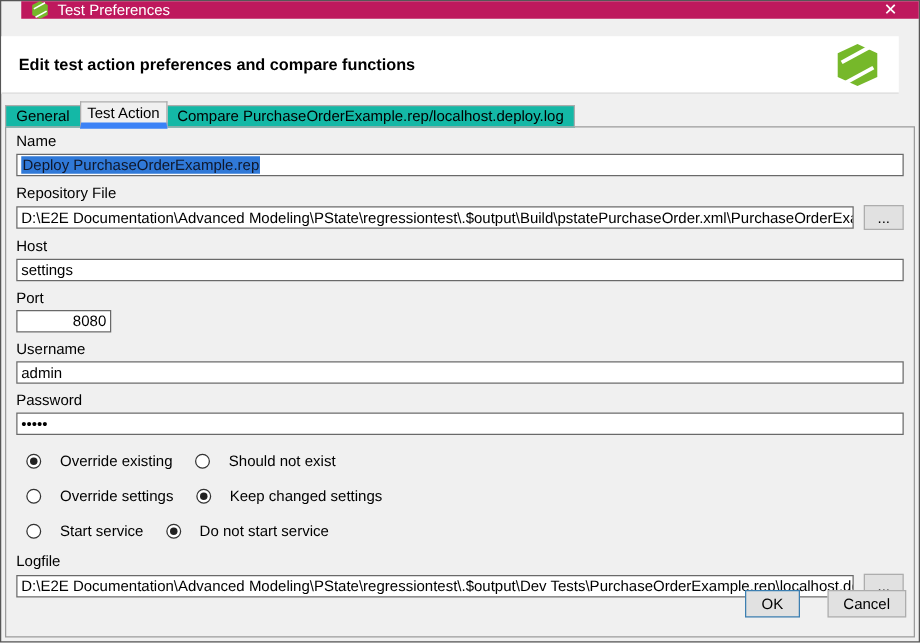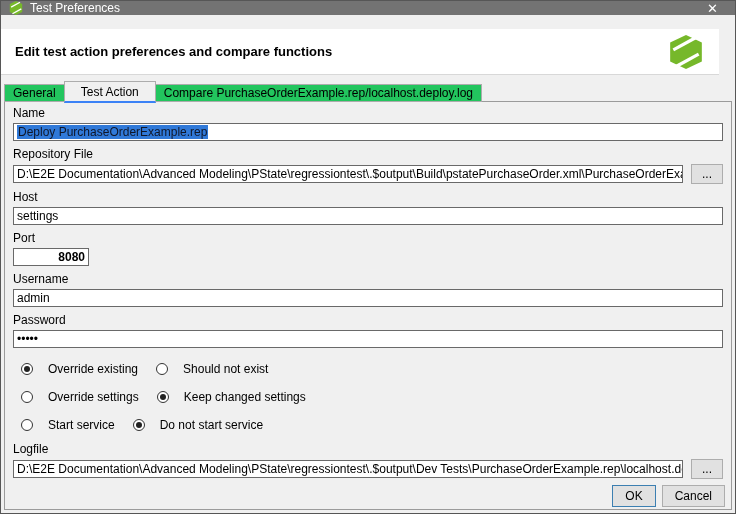--- a/index.html
+++ b/index.html
@@ -9,22 +9,22 @@
     font-size: 12px; color: #000;
     background: #f0f0f0;
   }
   .window {
     position: relative; width: 736px; height: 514px;
     box-sizing: border-box; border: 1px solid #565656;
     background: #f0f0f0;
   }
   
   .titlebar {
-    position: absolute; top: 0; left: 0; right: 0; height: 14px;
-    background: #737373; display: flex; align-items: center;
+    position: absolute; top: 0; left: 16px; right: 0; height: 14px;
+    background: #be185d; display: flex; align-items: center;
   }
   .titlebar .app-icon { width: 16px; height: 16px; margin: 0 6px 0 7px; display: flex; }
   .titlebar .title { color: #ffffff; font-size: 12px; }
   .close-btn {
     margin-left: auto; width: 45px; height: 28px;
     display: flex; align-items: center; justify-content: center;
     color: #ffffff; font-size: 13px; cursor: default;
   }
   
   .header {
@@ -34,28 +34,28 @@
   }
   .header .header-title { font-weight: bold; font-size: 13px; }
   .header .logo { margin-left: auto; width: 38px; height: 38px; display: flex; }
   
   .tabs {
     position: absolute; top: 79px; left: 3px; height: 22px;
     display: flex; align-items: flex-end; z-index: 3;
   }
   .tab {
     height: 18px; box-sizing: border-box; padding: 0 8px;
-    background: #22c55e; border: 1px solid #acacac;
+    background: #14b8a6; border: 1px solid #acacac;
     display: flex; align-items: center; font-size: 12px;
     margin-right: -1px; white-space: nowrap; cursor: default;
   }
   .tab.selected {
     height: 22px; z-index: 4; position: relative;
-    background: #f0f0f0; border-bottom: 2px solid #3b82f6;
-    margin-bottom: -1px; padding: 0 16px;
+    background: #f0f0f0; border-bottom: 5px solid #3b82f6;
+    margin-bottom: -1px; padding: 0 5px;
   }
   
   .panel {
     position: absolute; top: 100px; left: 3px; right: 3px; bottom: 3px;
     border: 1px solid #9b9b9b; background: #f0f0f0;
     box-sizing: border-box; padding: 4px 8px;
   }
   .field-label { font-size: 12px; line-height: 14px; margin: 6px 0 3px 0; }
   .field-label.first { margin-top: 0; }
   .text-input {
@@ -66,42 +66,42 @@
   .text-input.full { width: 100%; }
   .sel-text { background: #3079d8; color: #0f172a; padding: 0 1px; }
   .input-row { display: flex; align-items: center; gap: 8px; }
   .input-row .text-input { flex: 1; }
   .browse-btn {
     width: 32px; height: 20px; box-sizing: border-box;
     background: #e1e1e1; border: 1px solid #adadad;
     display: flex; align-items: center; justify-content: center;
     font-size: 12px; cursor: default;
   }
-  .port-input { width: 76px; text-align: right; font-weight: bold; }
+  .port-input { width: 76px; text-align: right; }
   
   .radio-row { display: flex; align-items: center; gap: 18px; margin-left: 8px; }
   .radio-row.r1 { margin-top: 14px; }
   .radio-row.r2 { margin-top: 14px; }
   .radio-row.r3 { margin-top: 14px; }
   .radio-item { display: flex; align-items: center; gap: 15px; cursor: default; }
   .radio-circle {
     width: 12px; height: 12px; box-sizing: border-box;
     border: 1px solid #333333; border-radius: 50%; background: #ffffff;
     position: relative; flex: 0 0 auto;
   }
   .radio-circle.checked::after {
     content: ""; position: absolute; left: 2px; top: 2px; right: 2px; bottom: 2px;
     background: #222222; border-radius: 50%;
   }
   .radio-label { font-size: 12px; }
   .logfile-label { margin-top: 10px; }
   
   .dialog-buttons {
-    position: absolute; right: 6px; bottom: 2px;
-    display: flex; gap: 6px;
+    position: absolute; right: 6px; bottom: 15px;
+    display: flex; gap: 22px;
   }
   .btn {
     height: 22px; box-sizing: border-box; padding: 0 12px;
     background: #e1e1e1; border: 1px solid #adadad;
     font-size: 12px; display: flex; align-items: center; justify-content: center;
     min-width: 40px; cursor: default;
   }
   .btn.default { border-color: #3c7fb1; }
   .btn.cancel { min-width: 58px; }
 </style>

